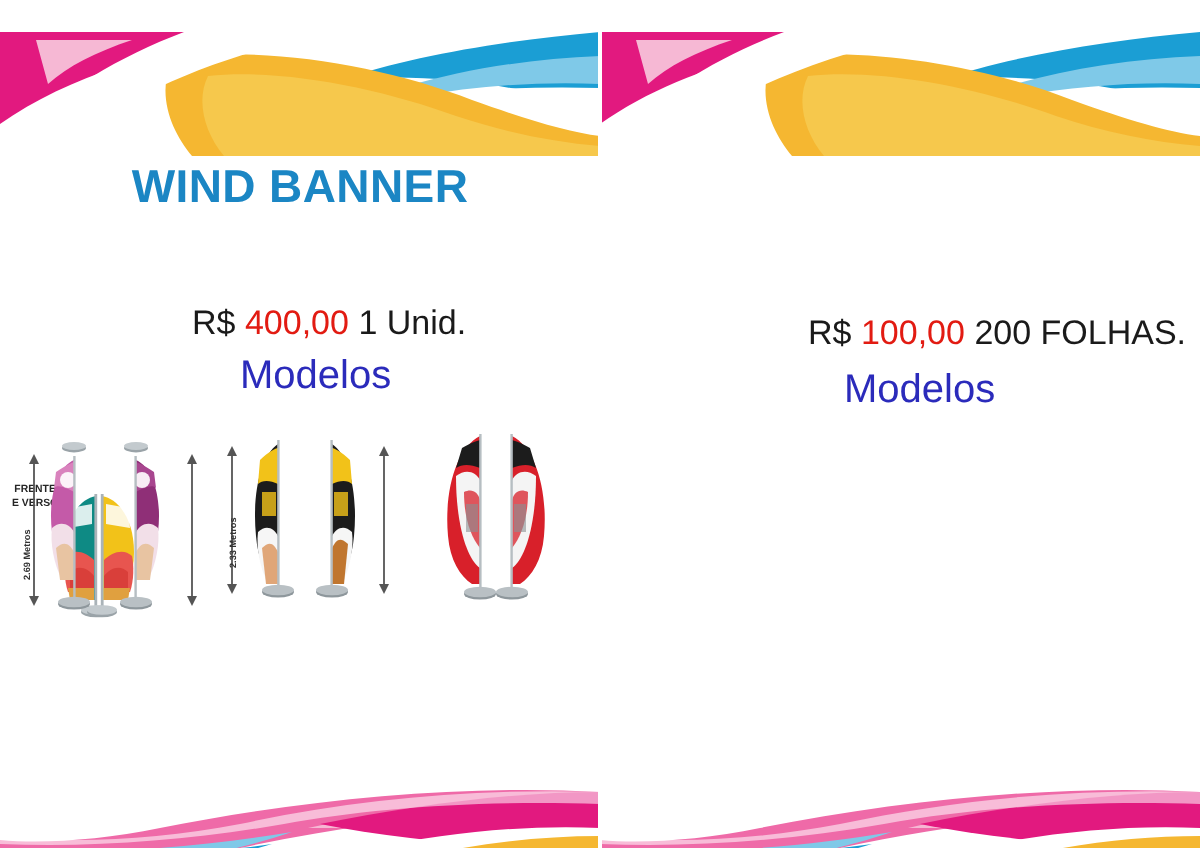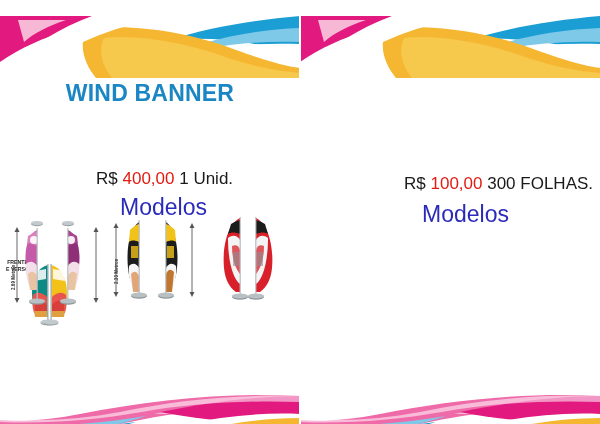--- a/index.html
+++ b/index.html
@@ -54,35 +54,35 @@
     font-weight: bold;
     color: #1b86c4;
     letter-spacing: 0.2px;
     font-family: "Liberation Sans", sans-serif;
   }
   .panel-title.small { font-size: 21px; }
 
   .product-block {
     position: absolute;
     left: 0;
-    top: 125px;
+    top: 108px;
     width: 300px;
     height: 92px;
   }
   .price-line {
     position: absolute;
     font-size: 17px;
     color: #1a1a1a;
     white-space: nowrap;
     font-family: "Liberation Sans", sans-serif;
   }
   .price-amount { color: #e21b12; }
   .modelos {
     position: absolute;
-    font-size: 23px;
+    font-size: 20px;
     color: #2b2bbb;
     white-space: nowrap;
     font-family: "Liberation Sans", sans-serif;
   }
 
   
   .hero-wind {
     position: absolute;
     left: 4px;
     top: 114px;
@@ -294,21 +294,21 @@
       <path d="M104,22 C140,18 190,28 228,42 C252,50 276,55 300,57 L300,62 L112,62 C102,50 98,34 104,22 Z" fill="#f6c84c"></path>
       <path d="M0,52 C40,22 96,6 150,4 C104,14 58,34 24,62 L0,62 Z" fill="#ffffff"></path>
       <path d="M0,58 C38,26 92,8 150,4 C94,4 40,18 0,46 Z" fill="#ffffff"></path>
     </svg>
 
 
     <div class="product-block">
       <div class="price-line" style="left:104px; top:33px;">
         <span>R$</span>
         <span class="price-amount">100,00</span>
-        <span>300 FOLHAS.</span>
+        <span>200 FOLHAS.</span>
       </div>
       <div class="modelos" style="left:122px; top:60px;">Modelos</div>
     </div>
 
     <svg class="deco deco-bottom" viewBox="0 0 300 62" preserveAspectRatio="none">
       <rect x="0" y="0" width="300" height="62" fill="#ffffff"></rect>
       <path d="M300,18 C230,14 150,22 80,36 C50,42 22,44 0,42 L0,62 L300,62 Z" fill="#ef6aa8"></path>
       <path d="M300,26 C238,26 176,34 120,46 C86,53 42,56 0,54 L0,62 L300,62 Z" fill="#ffffff"></path>
       <path d="M300,22 C250,20 198,26 154,36 L300,36 Z" fill="#f6b8d4"></path>
       <path d="M160,34 C210,24 258,18 300,18 L300,48 C250,46 200,42 160,34 Z" fill="#e2197f"></path>

